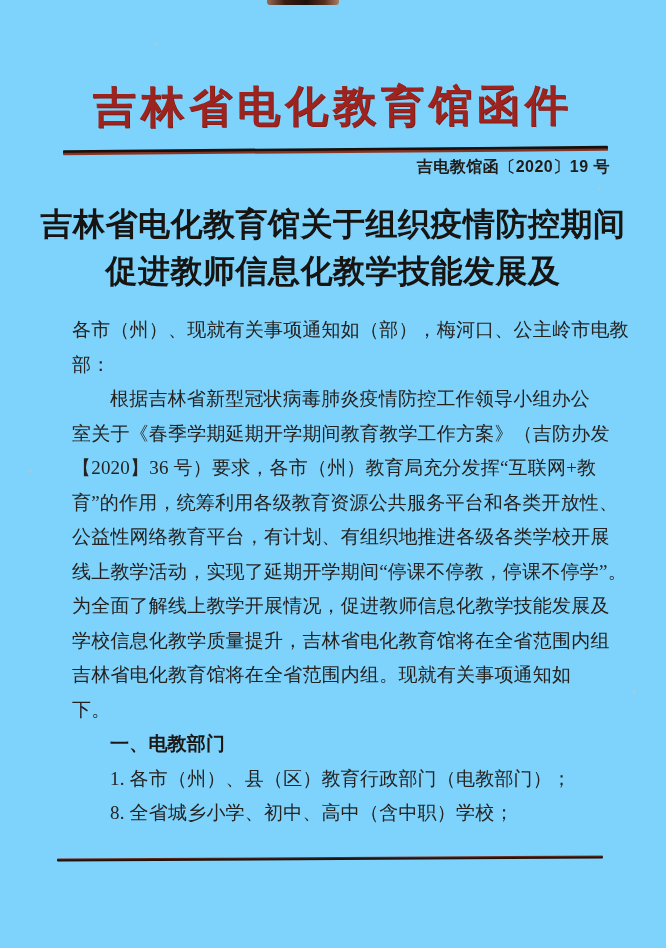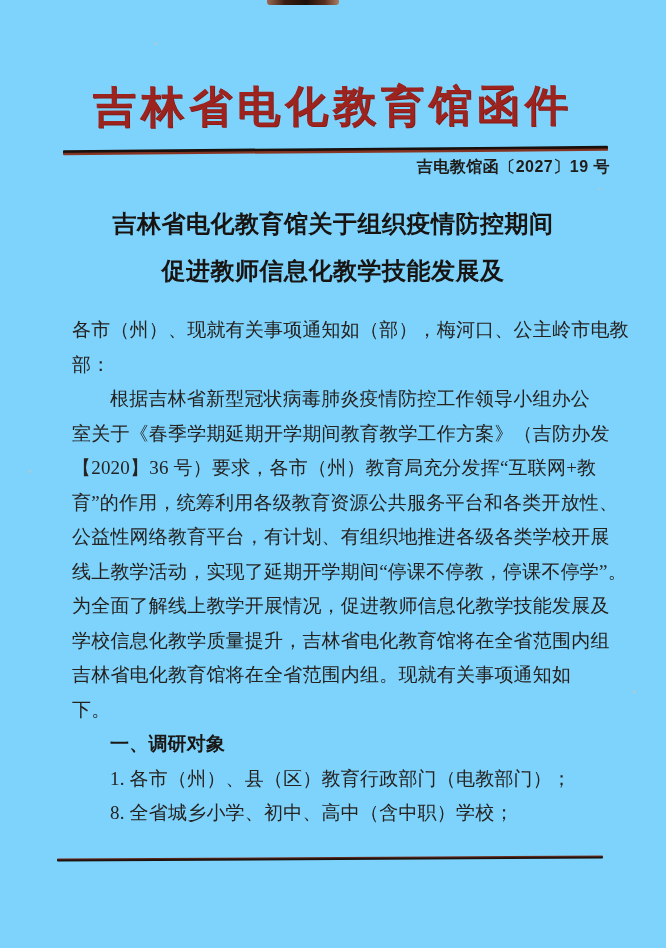--- a/index.html
+++ b/index.html
@@ -38,21 +38,21 @@
   }
   .doc-number{
     position:absolute;right:56px;top:157px;
     font-family:"Liberation Sans","DejaVu Sans",sans-serif;
     font-size:16px;font-weight:700;letter-spacing:.5px;
     color:#1f1c1a;
   }
   .notice-title{
     position:absolute;left:0;top:201px;width:666px;
     text-align:center;
-    font-size:24px;line-height:47px;font-weight:700;
+    font-size:32px;line-height:47px;font-weight:700;
     letter-spacing:.5px;
     color:#171412;
   }
   .body-text{
     position:absolute;left:72px;top:313px;width:548px;
     font-size:19px;line-height:34.5px;
     letter-spacing:.2px;
     color:#262220;
   }
   .body-text .ln{white-space:nowrap;}
@@ -76,40 +76,40 @@
   <div class="scan-smudge"></div>
   <div class="speck" style="left:154px;top:42px;width:3px;height:3px;"></div>
   <div class="speck" style="left:598px;top:188px;width:3px;height:2px;"></div>
   <div class="speck" style="left:28px;top:470px;width:3px;height:3px;"></div>
   <div class="speck" style="left:633px;top:690px;width:3px;height:3px;"></div>
 
   <div class="letterhead">吉林省电化教育馆函件</div>
 
   <div class="top-rule"></div>
 
-  <div class="doc-number">吉电教馆函〔2027〕19 号</div>
+  <div class="doc-number">吉电教馆函〔2020〕19 号</div>
 
   <div class="notice-title">
     <div>吉林省电化教育馆关于组织疫情防控期间</div>
     <div>促进教师信息化教学技能发展及</div>
   </div>
 
   <div class="body-text">
     <div class="ln">各市（州）、现就有关事项通知如（部），梅河口、公主岭市电教</div>
     <div class="ln">部：</div>
     <div class="ln indent">根据吉林省新型冠状病毒肺炎疫情防控工作领导小组办公</div>
     <div class="ln">室关于《春季学期延期开学期间教育教学工作方案》（吉防办发</div>
     <div class="ln">【2020】36 号）要求，各市（州）教育局充分发挥“互联网+教</div>
     <div class="ln">育”的作用，统筹利用各级教育资源公共服务平台和各类开放性、</div>
     <div class="ln">公益性网络教育平台，有计划、有组织地推进各级各类学校开展</div>
     <div class="ln">线上教学活动，实现了延期开学期间“停课不停教，停课不停学”。</div>
     <div class="ln">为全面了解线上教学开展情况，促进教师信息化教学技能发展及</div>
     <div class="ln">学校信息化教学质量提升，吉林省电化教育馆将在全省范围内组</div>
     <div class="ln">吉林省电化教育馆将在全省范围内组。现就有关事项通知如</div>
     <div class="ln">下。</div>
-    <div class="ln indent hd">一、调研对象</div>
+    <div class="ln indent hd">一、电教部门</div>
     <div class="ln indent">1. 各市（州）、县（区）教育行政部门（电教部门）；</div>
     <div class="ln indent">8. 全省城乡小学、初中、高中（含中职）学校；</div>
   </div>
 
   <div class="bottom-rule"></div>
 
 </div>
 
 </body></html>

